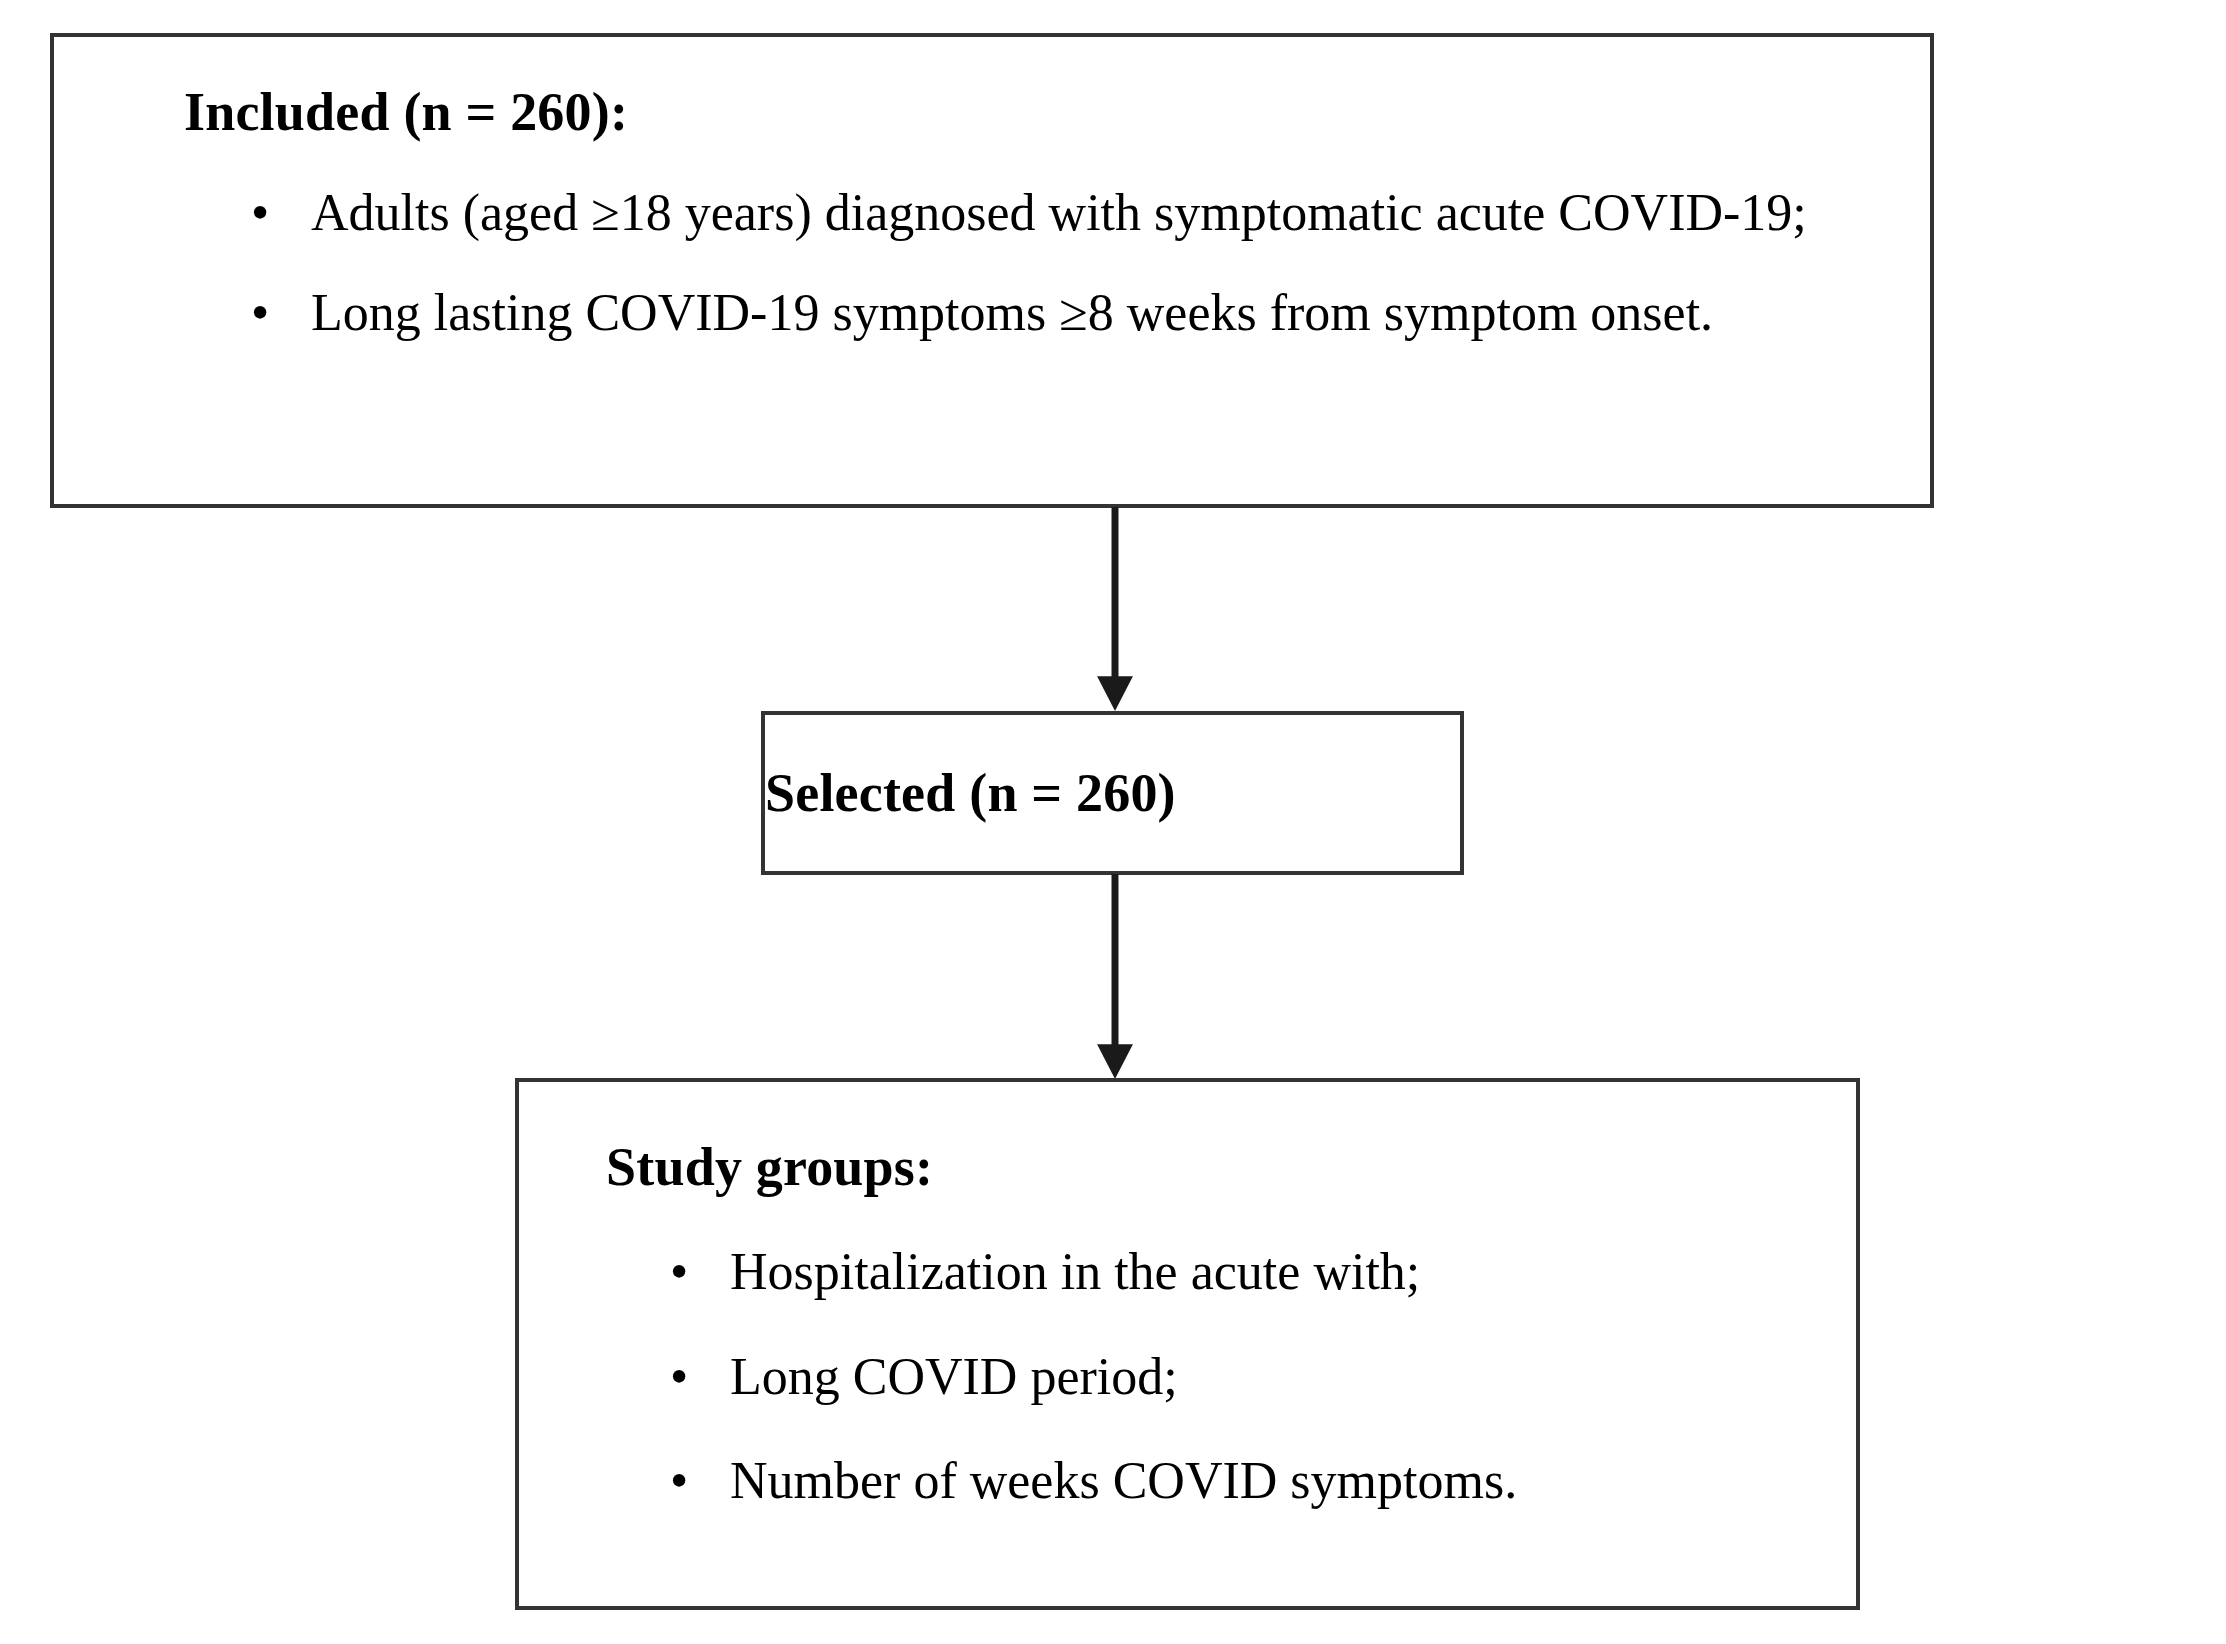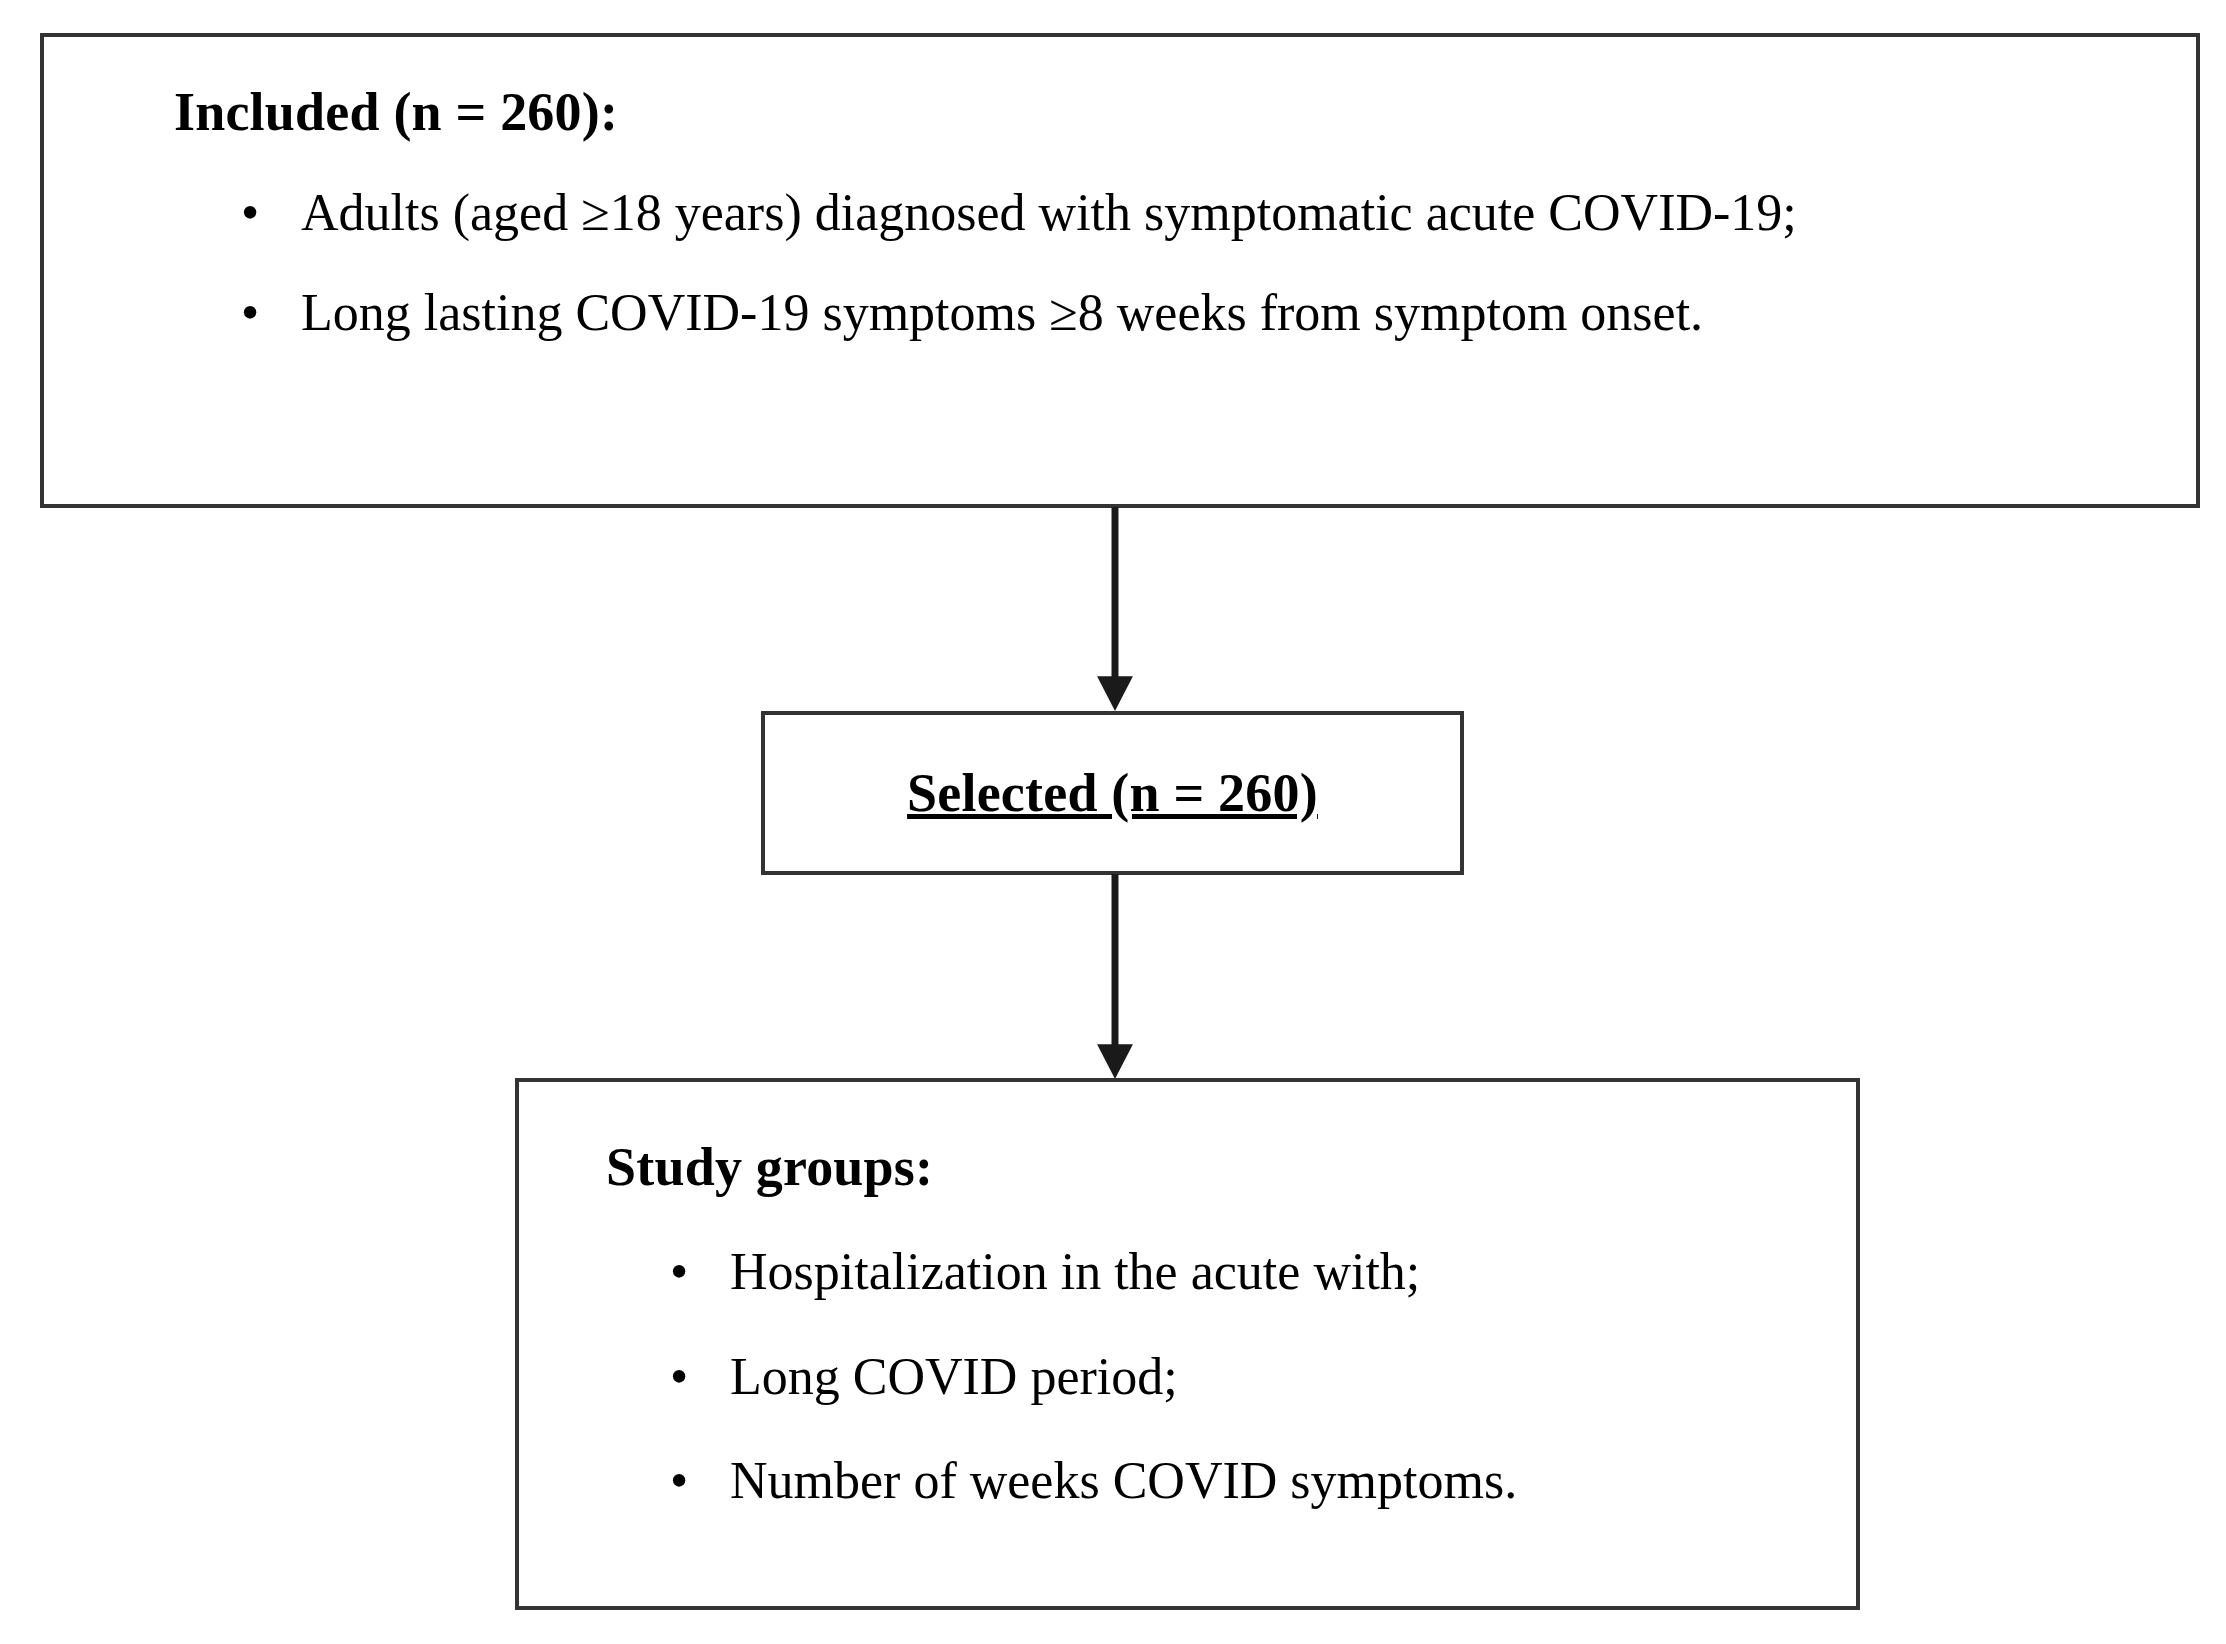--- a/index.html
+++ b/index.html
@@ -22,34 +22,32 @@
 
   
   .flow-box {
     position: absolute;
     box-sizing: border-box;
     border: 4px solid #333333;
     background: #ffffff;
   }
 
   #box-included {
-    left: 40px;
+    left: 50px;
     top: 33px;
-    width: 2160px;
+    width: 1884px;
     height: 475px;
   }
   #box-selected {
     left: 761px;
     top: 711px;
     width: 703px;
     height: 164px;
     display: flex;
     align-items: center;
-    justify-content: center;
-    text-decoration: underline;
   }
   #box-study-groups {
     left: 515px;
     top: 1078px;
     width: 1345px;
     height: 532px;
   }
 
   
   .box-heading {

